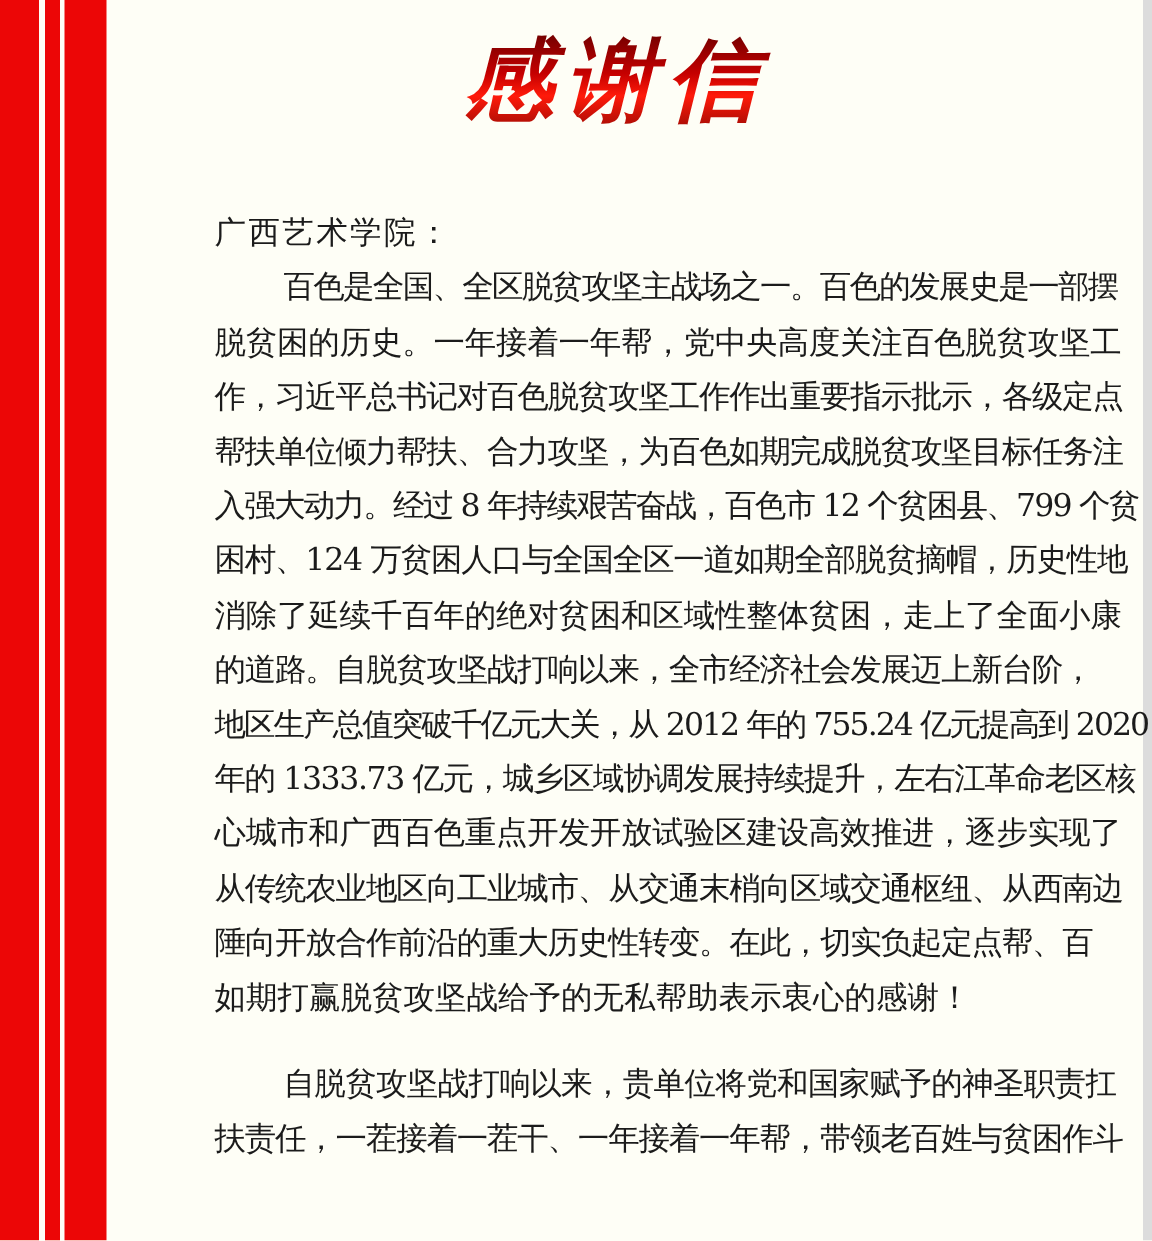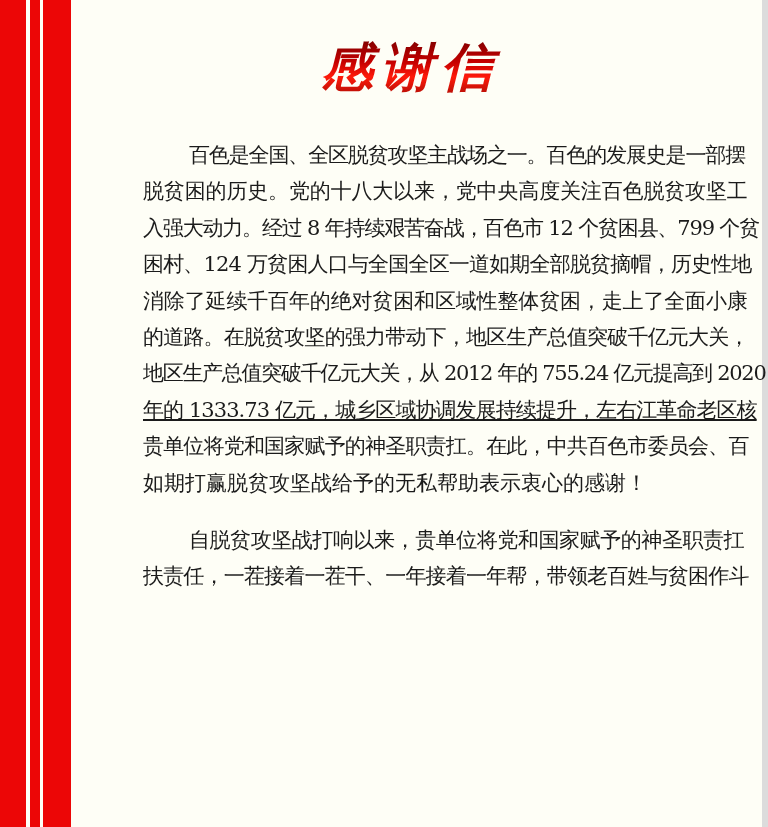--- a/index.html
+++ b/index.html
@@ -7,22 +7,22 @@
     width:768px; height:827px; overflow:hidden; position:relative;
     background:#fefef6;
     font-family:"DejaVu Serif", "Liberation Serif", serif;
   }
   .stripe { position:absolute; top:0; height:827px; background:#ec0606; }
   .s1 { left:0; width:26px; }
   .s2 { left:30px; width:10px; }
   .s3 { left:43px; width:28px; }
   .page-edge { position:absolute; top:0; right:0; width:6px; height:827px; background:#dcdcdc; }
   .title {
-    position:absolute; left:276px; top:17px; width:270px; height:100px;
-    text-align:center; font-size:52px; line-height:100px; font-weight:bold; font-style:italic;
+    position:absolute; left:276px; top:4px; width:270px; height:100px;
+    text-align:center; font-size:60px; line-height:100px; font-weight:bold; font-style:italic;
     letter-spacing:8px;
     background:linear-gradient(180deg,#3a0000 0%,#c50000 45%,#ff1a0a 60%,#5a0000 100%);
     -webkit-background-clip:text; background-clip:text; color:transparent;
   }
   .letter {
     position:absolute; left:143px; top:137px; width:560px;
     font-size:21px; color:#1b1b1b; line-height:36.4px;
   }
   .letter p { margin:0; text-align:justify; text-align-last:justify; letter-spacing:1.6px; }
   .letter p.salutation { text-align-last:left; }
@@ -33,31 +33,36 @@
 <body>
 
 <div class="stripe s1"></div>
 <div class="stripe s2"></div>
 <div class="stripe s3"></div>
 <div class="page-edge"></div>
 
 <div class="title">感谢信</div>
 
 <div class="letter">
+  <p class="salutation">广西艺术学院：</p>
 
   <div>
     <span class="line" style="padding-left: 46px; display: block; letter-spacing: -1.14074px;">百色是全国、全区脱贫攻坚主战场之一。百色的发展史是一部摆</span>
-    <span class="line" style="display: block; letter-spacing: -0.15px;">脱贫困的历史。党的十八大以来，党中央高度关注百色脱贫攻坚工</span>
+    <span class="line" style="display: block; letter-spacing: -0.15px;">脱贫困的历史。一年接着一年帮，党中央高度关注百色脱贫攻坚工</span>
+    <span class="line" style="display: block; letter-spacing: -0.813793px;">作，习近平总书记对百色脱贫攻坚工作作出重要指示批示，各级定点</span>
+    <span class="line" style="display: block; letter-spacing: -0.813793px;">帮扶单位倾力帮扶、合力攻坚，为百色如期完成脱贫攻坚目标任务注</span>
     <span class="line" style="display: block; letter-spacing: -1.17778px;">入强大动力。经过 8 年持续艰苦奋战，百色市 12 个贫困县、799 个贫</span>
     <span class="line" style="display: block; letter-spacing: -0.819355px;">困村、124 万贫困人口与全国全区一道如期全部脱贫摘帽，历史性地</span>
     <span class="line" style="display: block; letter-spacing: -0.15px;">消除了延续千百年的绝对贫困和区域性整体贫困，走上了全面小康</span>
-    <span class="line" style="display: block; letter-spacing: -0.813793px;">的道路。在脱贫攻坚的强力带动下，地区生产总值突破千亿元大关，</span>
+    <span class="line" style="display: block; letter-spacing: -0.813793px;">的道路。自脱贫攻坚战打响以来，全市经济社会发展迈上新台阶，</span>
     <span class="line" style="display: block; letter-spacing: -1.3px;">地区生产总值突破千亿元大关，从 2012 年的 755.24 亿元提高到 2020</span>
-    <span class="line" style="display: block; letter-spacing: -0.929412px; text-decoration: underline;">年的 1333.73 亿元，城乡区域协调发展持续提升，左右江革命老区核</span>
-    <span class="line" style="display: block; letter-spacing: -0.813793px;">贵单位将党和国家赋予的神圣职责扛。在此，中共百色市委员会、百</span>
+    <span class="line" style="display: block; letter-spacing: -0.929412px;">年的 1333.73 亿元，城乡区域协调发展持续提升，左右江革命老区核</span>
+    <span class="line" style="display: block; letter-spacing: -0.15px;">心城市和广西百色重点开发开放试验区建设高效推进，逐步实现了</span>
+    <span class="line" style="display: block; letter-spacing: -0.813793px;">从传统农业地区向工业城市、从交通末梢向区域交通枢纽、从西南边</span>
+    <span class="line" style="display: block; letter-spacing: -0.813793px;">陲向开放合作前沿的重大历史性转变。在此，切实负起定点帮、百</span>
     <span class="line left" style="display: block;">如期打赢脱贫攻坚战给予的无私帮助表示衷心的感谢！</span>
   </div>
 
   <div>
     <span class="line" style="padding-left: 46px; display: block; letter-spacing: -0.438462px; margin-top: 21px;">自脱贫攻坚战打响以来，贵单位将党和国家赋予的神圣职责扛</span>
     <span class="line" style="display: block; letter-spacing: -0.813793px;">扶责任，一茬接着一茬干、一年接着一年帮，带领老百姓与贫困作斗</span>
   </div>
 </div>
 
 </body></html>

